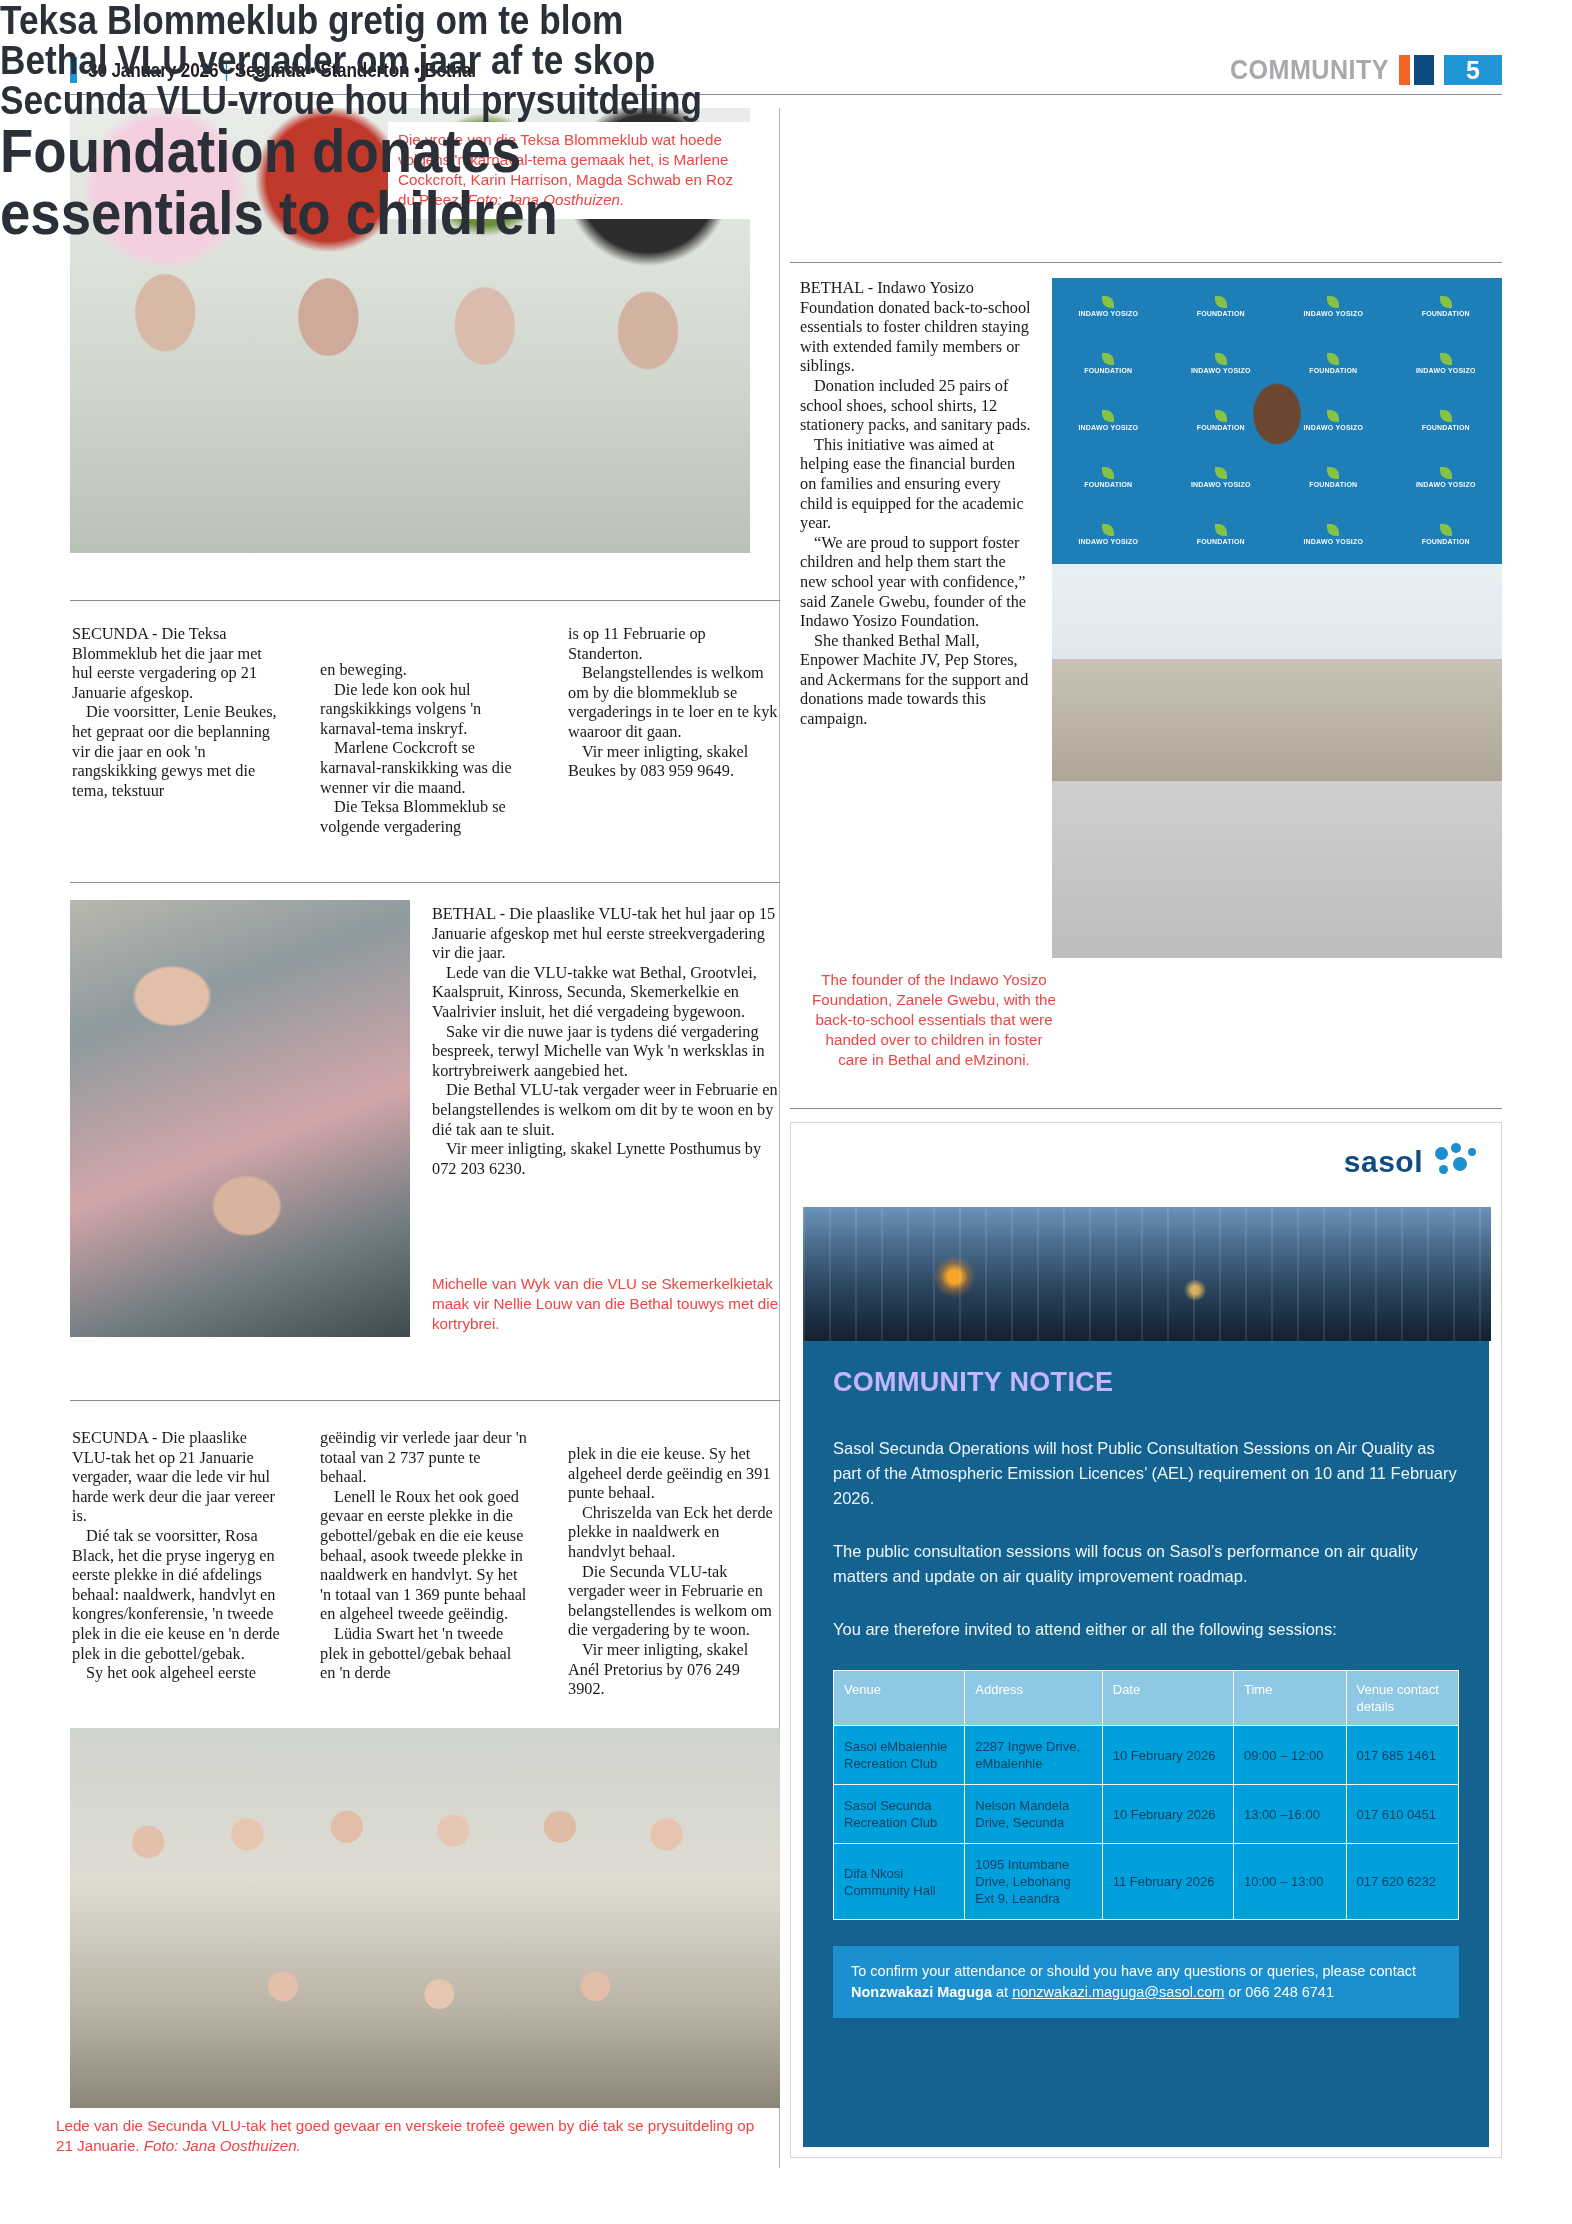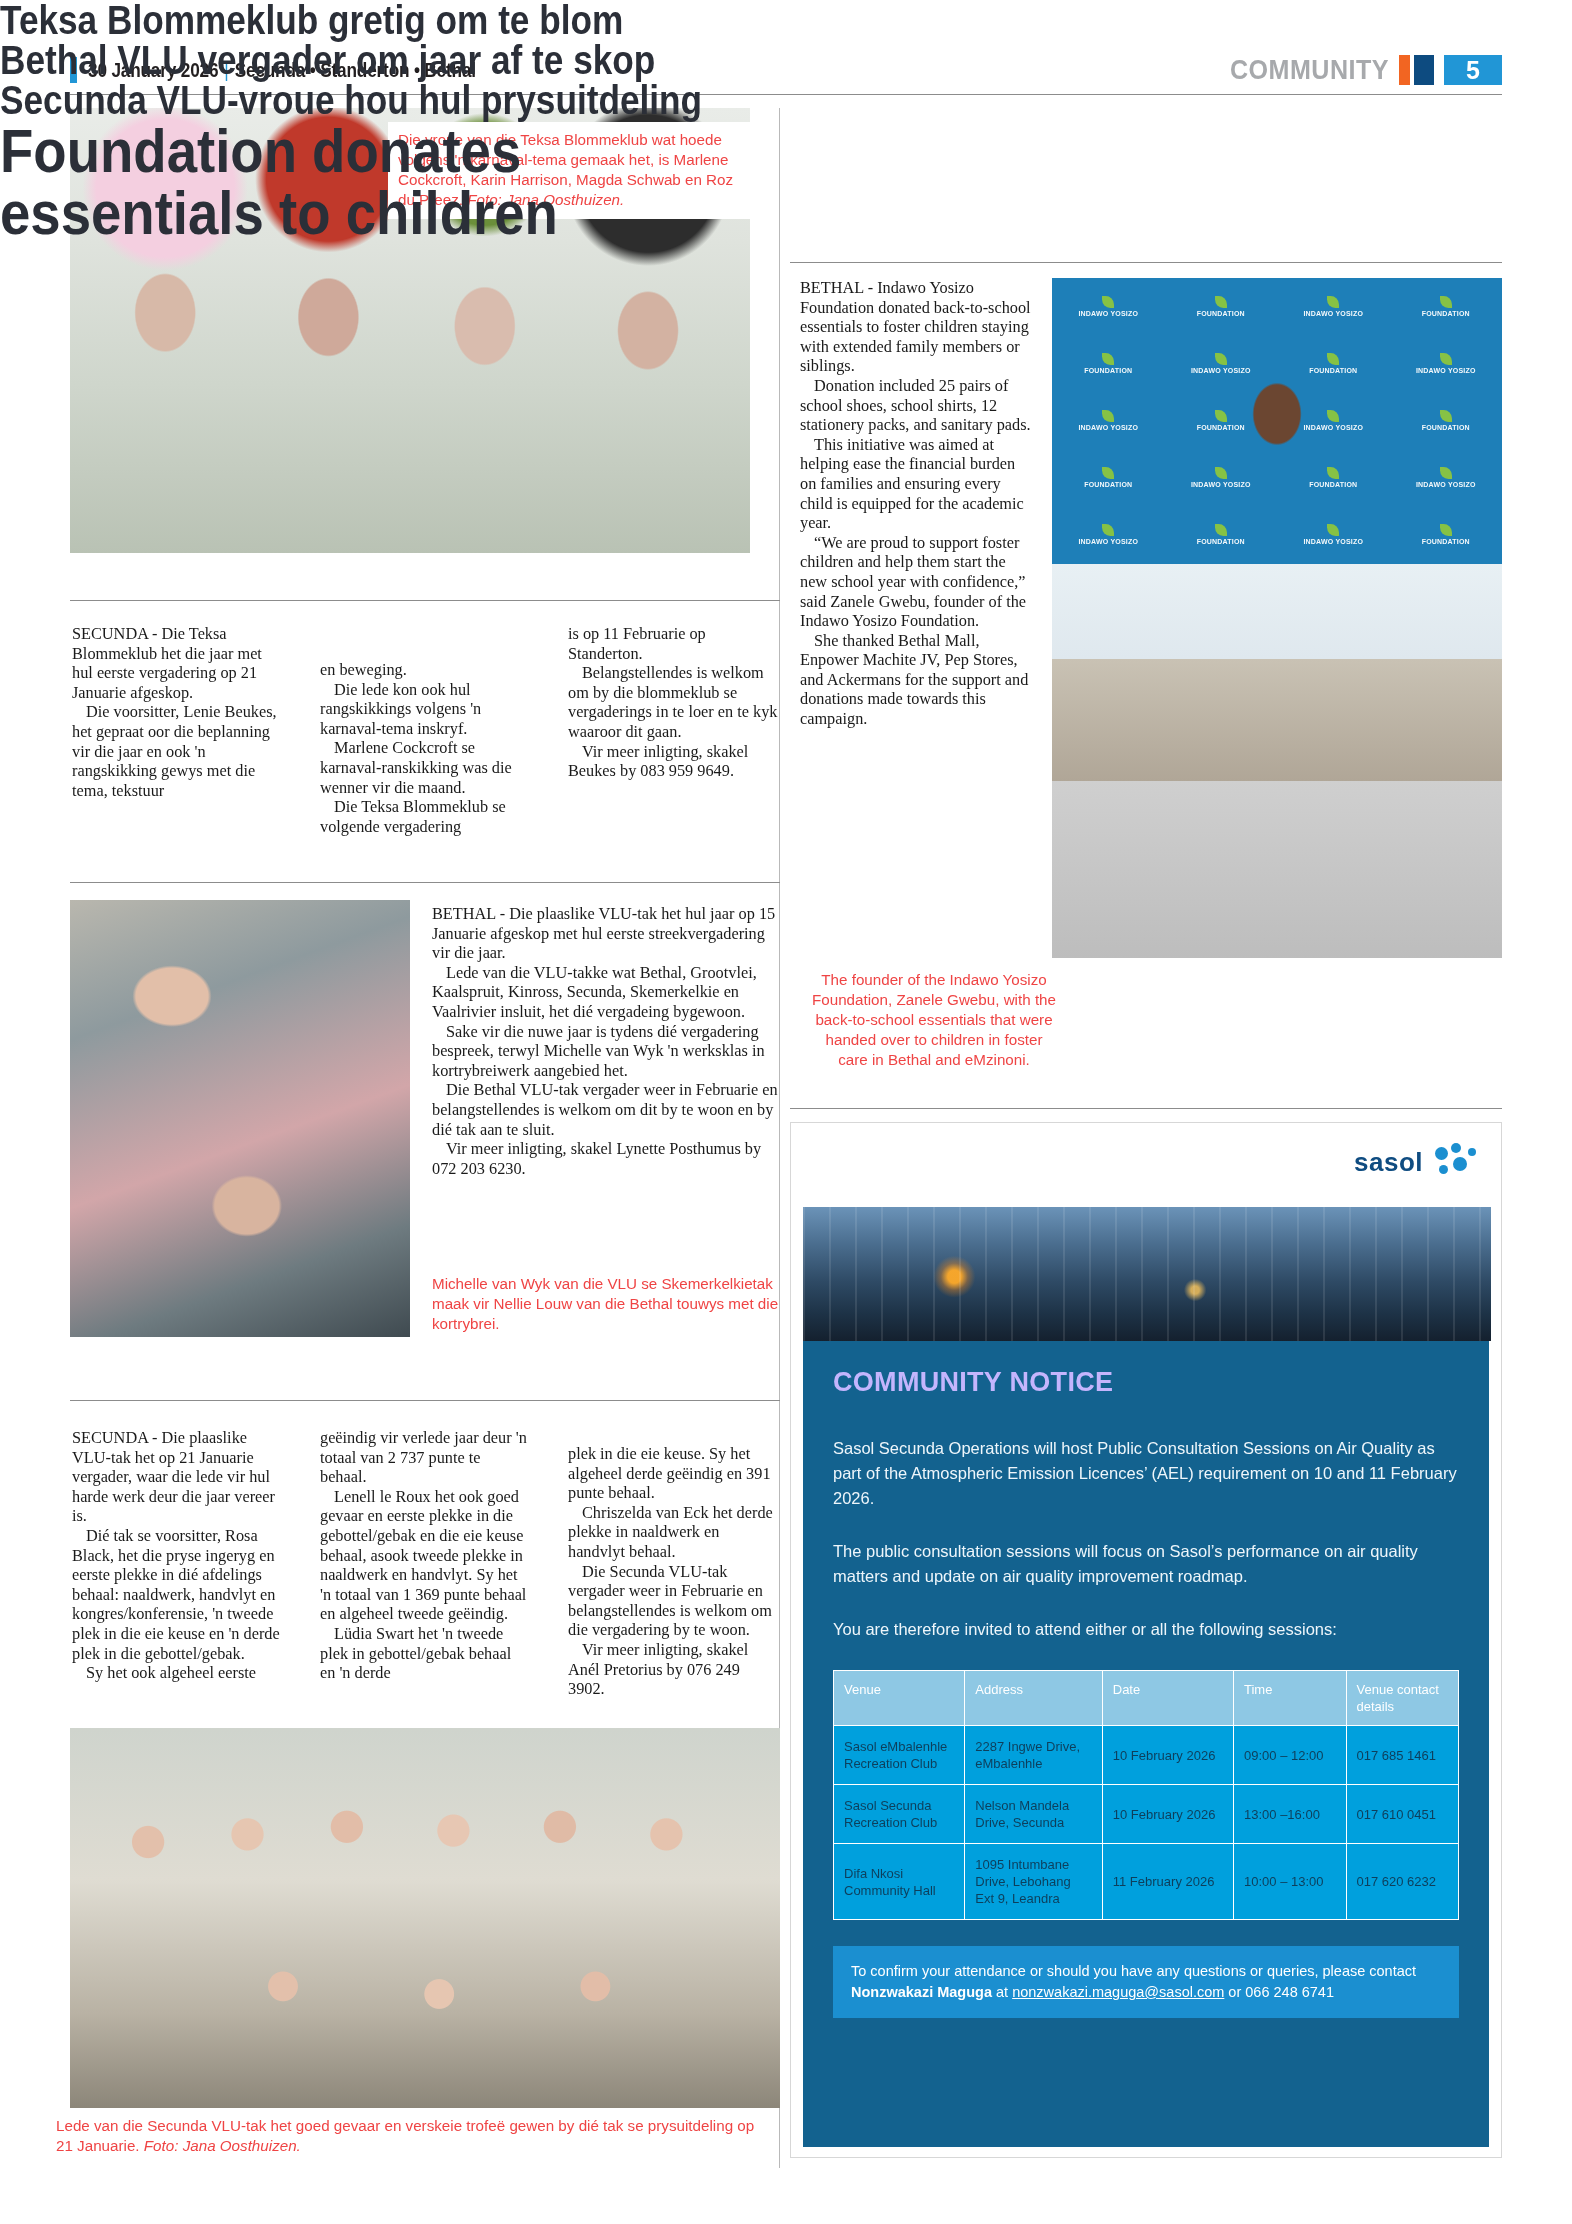--- a/index.html
+++ b/index.html
@@ -177,21 +177,21 @@
     width: 712px; height: 1036px;
     background: #ffffff;
     border: 1px solid #d7d7d7;
   }
   .sasol-logo-row {
     position: absolute; right: 24px; top: 20px;
     display: flex; align-items: center; gap: 12px;
   }
   .sasol-wordmark {
     font-family: "Liberation Sans", sans-serif;
-    font-weight: bold; font-size: 26px;
+    font-weight: bold; font-size: 30px;
     color: #0f4c81; letter-spacing: 0.5px;
   }
   .sasol-dots { position: relative; width: 42px; height: 38px; }
   .sasol-dots span {
     position: absolute; border-radius: 50%; background: #1b8fd0;
   }
   .notice-body {
     position: absolute;
     left: 12px; top: 218px; right: 12px; bottom: 10px;
     background: #13628f;

